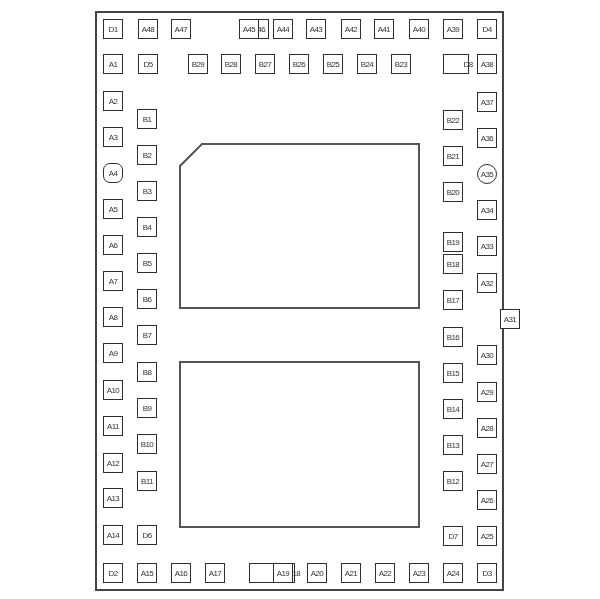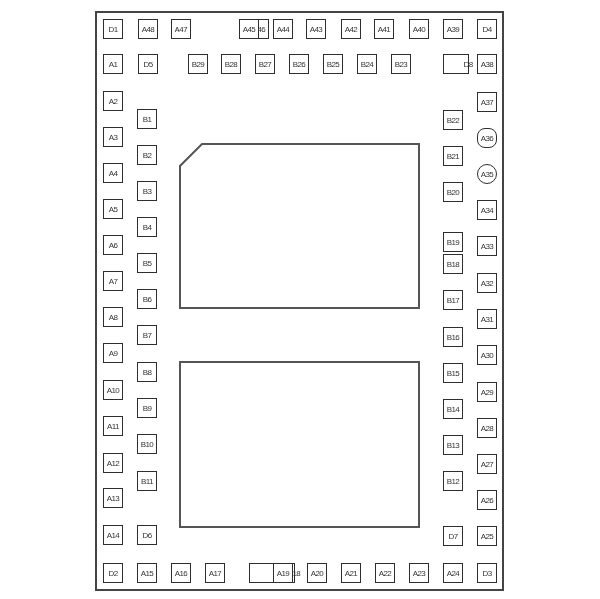--- a/index.html
+++ b/index.html
@@ -42,21 +42,21 @@
       <div class="pad" style="left: 221px; top: 54px;">B28</div>
       <div class="pad" style="left: 255px; top: 54px;">B27</div>
       <div class="pad" style="left: 289px; top: 54px;">B26</div>
       <div class="pad" style="left: 323px; top: 54px;">B25</div>
       <div class="pad" style="left: 357px; top: 54px;">B24</div>
       <div class="pad" style="left: 391px; top: 54px;">B23</div>
       <div class="pad" style="left: 443px; top: 54px; padding-left: 24px;">D8</div>
       <div class="pad" style="left: 477px; top: 54px;">A38</div>
       <div class="pad" style="left: 103px; top: 91px;">A2</div>
       <div class="pad" style="left: 103px; top: 127px;">A3</div>
-      <div class="pad" style="left: 103px; top: 163px;">A4</div>
+      <div class="pad" style="left: 103px; top: 163px; border-radius: 7px;">A4</div>
       <div class="pad" style="left: 103px; top: 199px;">A5</div>
       <div class="pad" style="left: 103px; top: 235px;">A6</div>
       <div class="pad" style="left: 103px; top: 271px;">A7</div>
       <div class="pad" style="left: 103px; top: 307px;">A8</div>
       <div class="pad" style="left: 103px; top: 343px;">A9</div>
       <div class="pad" style="left: 103px; top: 380px;">A10</div>
       <div class="pad" style="left: 103px; top: 416px;">A11</div>
       <div class="pad" style="left: 103px; top: 453px;">A12</div>
       <div class="pad" style="left: 103px; top: 488px;">A13</div>
       <div class="pad" style="left: 103px; top: 525px;">A14</div>
@@ -66,26 +66,26 @@
       <div class="pad" style="left: 137px; top: 217px;">B4</div>
       <div class="pad" style="left: 137px; top: 253px;">B5</div>
       <div class="pad" style="left: 137px; top: 289px;">B6</div>
       <div class="pad" style="left: 137px; top: 325px;">B7</div>
       <div class="pad" style="left: 137px; top: 362px;">B8</div>
       <div class="pad" style="left: 137px; top: 398px;">B9</div>
       <div class="pad" style="left: 137px; top: 434px;">B10</div>
       <div class="pad" style="left: 137px; top: 471px;">B11</div>
       <div class="pad" style="left: 137px; top: 525px;">D6</div>
       <div class="pad" style="left: 477px; top: 92px;">A37</div>
-      <div class="pad" style="left: 477px; top: 128px; border-radius: 8px;">A36</div>
+      <div class="pad" style="left: 477px; top: 128px;">A36</div>
       <div class="pad" style="left: 477px; top: 164px; border-radius: 10px;">A35</div>
       <div class="pad" style="left: 477px; top: 200px;">A34</div>
       <div class="pad" style="left: 477px; top: 236px;">A33</div>
       <div class="pad" style="left: 477px; top: 273px;">A32</div>
-      <div class="pad" style="left: 477px; top: 309px;">A31</div>
+      <div class="pad" style="left: 500px; top: 309px;">A31</div>
       <div class="pad" style="left: 477px; top: 345px;">A30</div>
       <div class="pad" style="left: 477px; top: 382px;">A29</div>
       <div class="pad" style="left: 477px; top: 418px;">A28</div>
       <div class="pad" style="left: 477px; top: 454px;">A27</div>
       <div class="pad" style="left: 477px; top: 490px;">A26</div>
       <div class="pad" style="left: 477px; top: 526px;">A25</div>
       <div class="pad" style="left: 443px; top: 110px;">B22</div>
       <div class="pad" style="left: 443px; top: 146px;">B21</div>
       <div class="pad" style="left: 443px; top: 182px;">B20</div>
       <div class="pad" style="left: 443px; top: 224px; margin-top: 8px;">B19</div>

